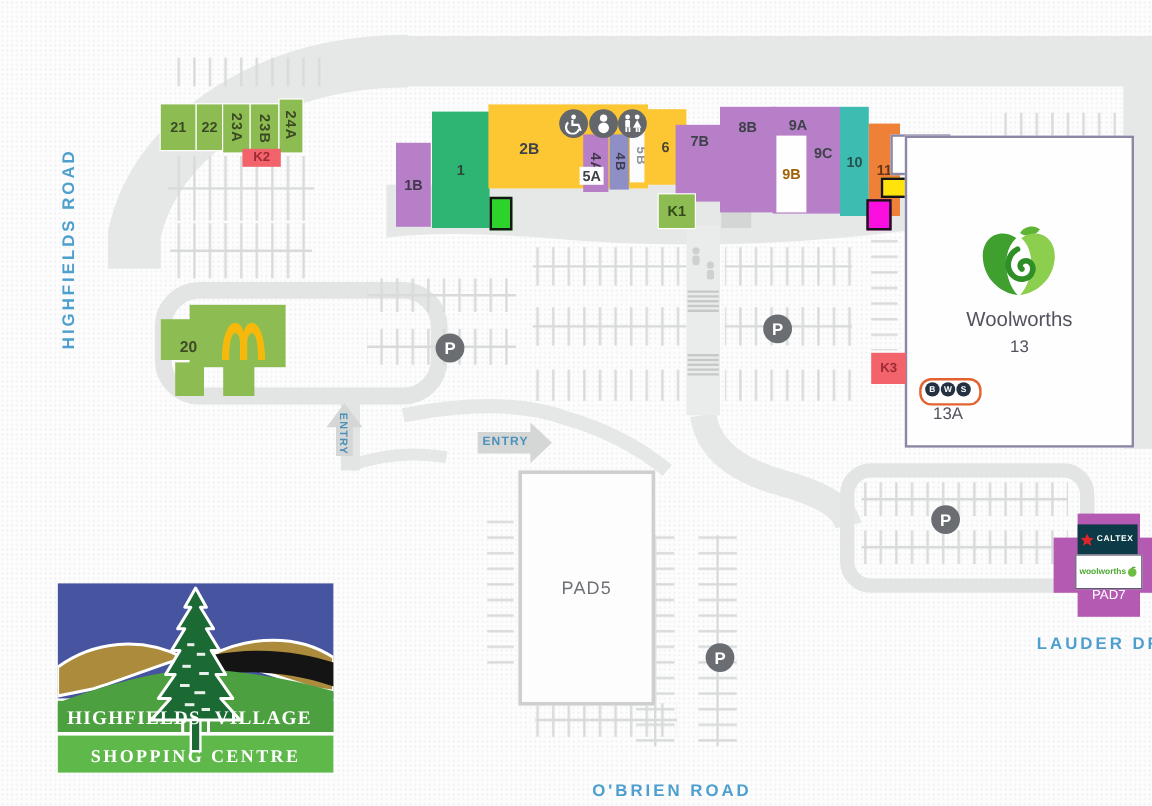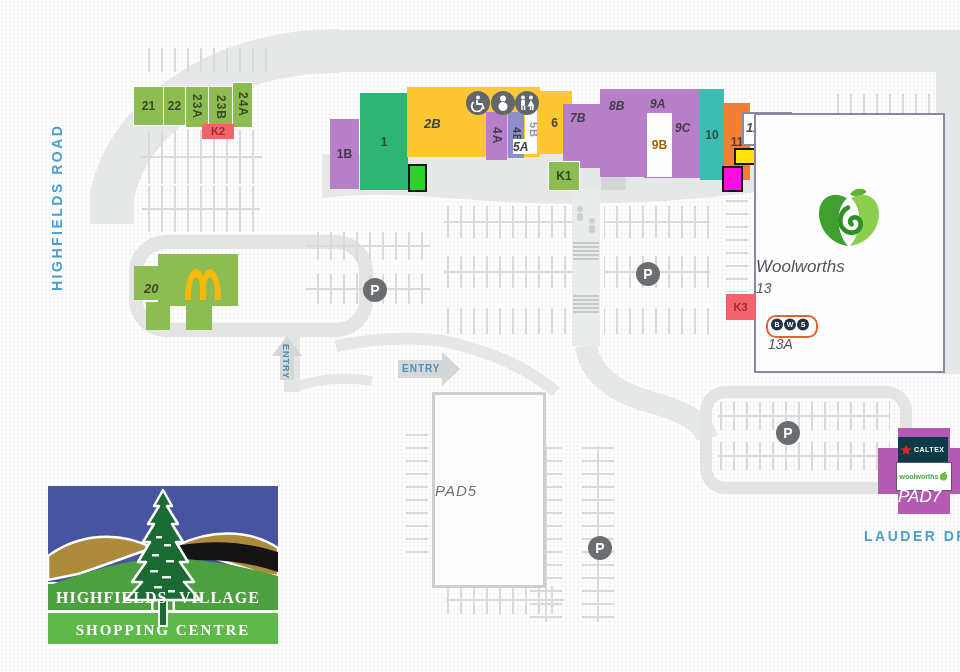--- a/index.html
+++ b/index.html
@@ -3,22 +3,22 @@
 <meta charset="utf-8">
 <style>
   html,body{margin:0;padding:0;background:#fff;}
   #stage{position:relative;width:960px;height:672px;overflow:hidden;background:#fdfdfe;
     font-family:"Liberation Sans",sans-serif;
     background-image:radial-gradient(rgba(120,130,140,.07) 1px, transparent 1.2px);
     background-size:4px 4px;}
   .abs{position:absolute;}
   .u{position:absolute;display:flex;align-items:center;justify-content:center;
      font-weight:bold;font-size:12px;color:#a16207;line-height:1;}
-  .lbl{position:absolute;display:flex;align-items:center;
-     font-weight:bold;font-size:12px;color:#3e4149;line-height:1;white-space:nowrap;font-style:italic;}
+  .lbl{position:absolute;display:flex;align-items:center;justify-content:center;
+     font-weight:bold;font-size:12px;color:#3e4149;line-height:1;white-space:nowrap;}
   .vert{writing-mode:vertical-rl;letter-spacing:1px;}
   .olive{background:#8dbd52;color:#3b4a25;box-shadow:0 0 0 1px #fdfdfe;}
   .purple{background:#b77fc7;color:#41384c;}
   .violet{background:#8f8fc7;color:#3c3c55;}
   .yellow{background:#fdc733;color:#4c4433;}
   .green{background:#2eb573;color:#2c4a3c;}
   .teal{background:#3dbcb2;color:#28504c;}
   .orange{background:#ef8038;color:#6b3514;}
   .red{background:#f2636b;color:#9c2b35;font-size:11px;}
   .whitebox{background:#fbfcfd;color:#8f9499;}
@@ -165,21 +165,21 @@
     </div>
   <div class="u purple vert" style="left:486px;top:112px;width:21px;height:48px">
       <span>4A</span>
     </div>
   <div class="u violet vert" style="left:508px;top:112px;width:16px;height:46px;font-size:11px">
       <span>4B</span>
     </div>
   <div class="u whitebox vert" style="left:525px;top:108px;width:17px;height:44px;font-size:11px">
       <span>5B</span>
     </div>
-  <div class="lbl" style="left:513px;top:139px;width:32px;height:15px;background:#fdfdfe">
+  <div class="lbl" style="left:483px;top:139px;width:20px;height:15px;background:#fdfdfe">
       <span>5A</span>
     </div>
   <div class="u yellow" style="left:537px;top:91px;width:35px;height:63px">
       <span>6</span>
     </div>
   <div class="u purple" style="left:563px;top:104px;width:39px;height:64px"></div>
   <div class="lbl" style="left:570px;top:110px;width:26px;height:16px">
       <span>7B</span>
     </div>
   <div class="u purple" style="left:600px;top:89px;width:46px;height:88px"></div>
@@ -290,41 +290,42 @@
       </svg>
     <span style="color:#fff;font-size:7px;font-weight:bold;letter-spacing:.5px;margin-left:2px">CALTEX</span>
   </div>
   <div class="abs" style="left:896px;top:462px;width:54px;height:27px;background:#fff;border:1px solid #5a5a6e;display:flex;align-items:center;justify-content:center">
     <span style="color:#4aa832;font-size:7px;font-weight:bold">woolworths</span>
     <svg width="9" height="9" viewBox="0 0 10 10" style="margin-left:1px">
       <circle cx="5" cy="5.5" r="4" fill="#6fbe44"></circle>
         <path d="M5,2 C5.5,0.5 7,0.5 8,1" stroke="#3f9f2f" stroke-width="1.2" fill="none"></path>
       </svg>
   </div>
-  <div class="lbl" style="left:898px;top:488px;width:52px;height:16px;font-size:17px;font-weight:normal;color:#fff">
+  <div class="lbl" style="left:898px;top:488px;width:52px;height:16px;font-size:11px;font-weight:normal;color:#fff">
       <span>PAD7</span>
     </div>
 
   <div class="pbadge" style="left:363px;top:278px">
       <span>P</span>
     </div>
   <div class="pbadge" style="left:636px;top:262px">
       <span>P</span>
     </div>
   <div class="pbadge" style="left:776px;top:421px">
       <span>P</span>
     </div>
   <div class="pbadge" style="left:588px;top:536px">
       <span>P</span>
     </div>
 
   <div class="entrytxt vert" style="left:281px;top:344px;height:40px;font-size:9px"><span>ENTRY</span></div>
   <div class="entrytxt" style="left:402px;top:364px"><span>ENTRY</span></div>
 
   <div class="roadlbl" style="left:-16px;top:210px;width:146px;text-align:center;transform:rotate(-90deg)"><span>HIGHFIELDS ROAD</span></div>
+  <div class="roadlbl" style="left:470px;top:650px;width:180px;text-align:center"><span>O'BRIEN ROAD</span></div>
   <div class="roadlbl" style="left:864px;top:528px"><span>LAUDER DRIVE</span></div>
 
   <svg class="abs" style="left:48px;top:486px" width="230" height="158" viewBox="0 0 230 158">
     <rect x="0" y="0" width="230" height="96" fill="#47549f"></rect>
     <path d="M0,70 C30,48 70,44 105,62 C80,70 55,80 30,88 L0,94 Z" fill="#ad8b3c" stroke="#fff" stroke-width="2.5"></path>
     <path d="M230,62 C200,42 160,44 128,60 C160,70 190,80 215,88 L230,90 Z" fill="#ad8b3c" stroke="#fff" stroke-width="2.5"></path>
     <path d="M128,60 C170,52 205,58 230,66 L230,86 C195,74 160,72 132,76 Z" fill="#141414"></path>
     <path d="M0,100 C40,84 90,72 115,72 C150,72 195,80 230,90 L230,124 H0 Z" fill="#4da03f"></path>
     <rect x="0" y="98" width="230" height="26" fill="#4da03f"></rect>
     <rect x="0" y="124" width="230" height="3" fill="#fff"></rect>

